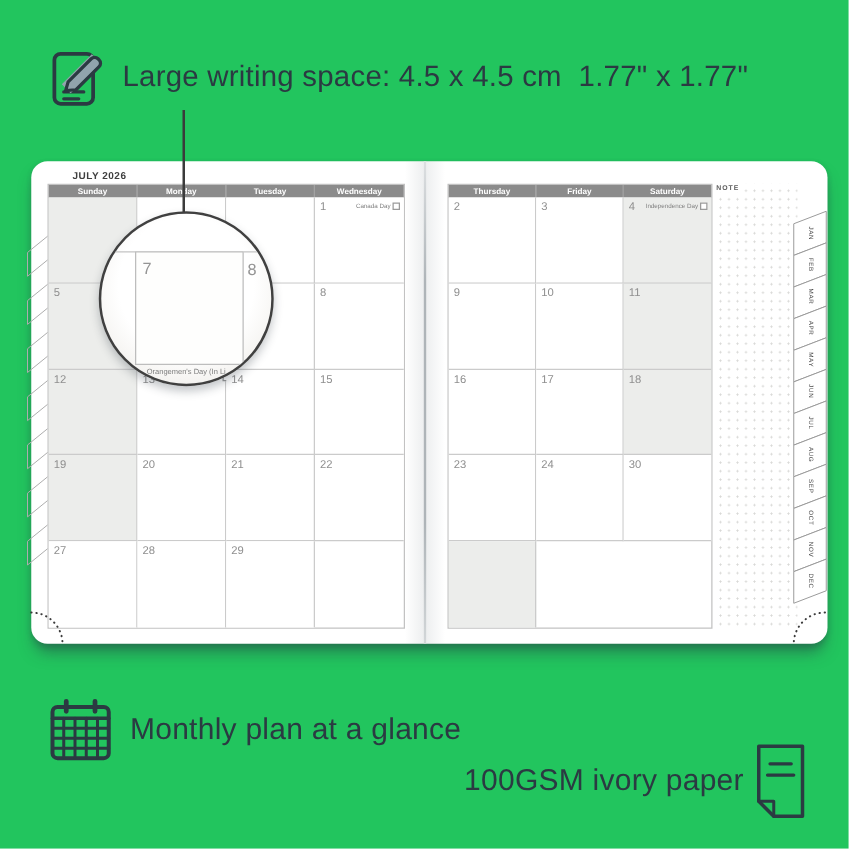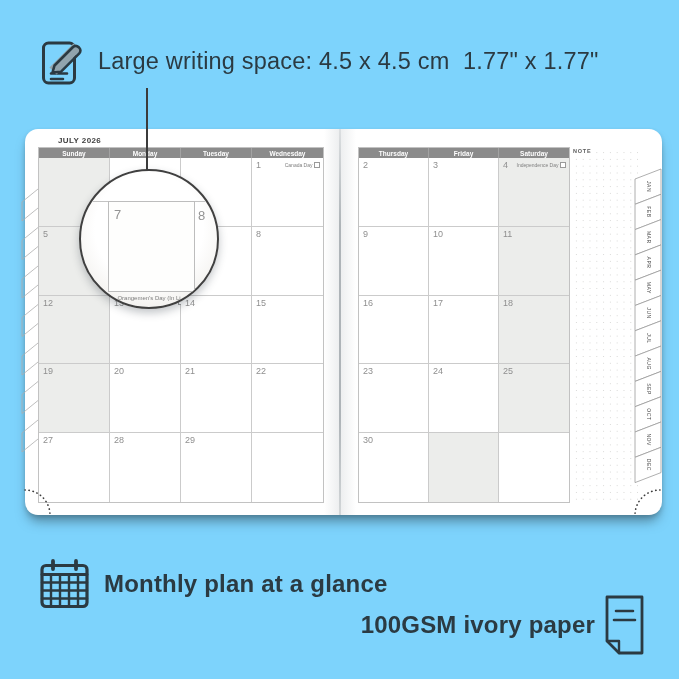--- a/index.html
+++ b/index.html
@@ -1,16 +1,16 @@
 <!DOCTYPE html>
 <html><head>
 <meta charset="utf-8">
 <style>
   html,body{margin:0;padding:0;}
-  .stage{position:relative;width:679px;height:679px;background:#7dd3fc;overflow:hidden;
+  .stage{position:relative;width:679px;height:679px;background:#22c55e;overflow:hidden;
          font-family:"Liberation Sans",sans-serif;}
 
   
   .anno-top{position:absolute;left:41px;top:36px;display:flex;align-items:center;gap:11px;z-index:6;}
   .anno-top svg{display:block;}
   .anno-text{font-size:23.5px;color:#2b3a42;white-space:pre;letter-spacing:0.2px;}
 
   .connector{position:absolute;left:146px;top:88px;width:2px;height:82px;background:#3b3b3b;z-index:4;}
 
   
@@ -70,21 +70,21 @@
              box-shadow:0 4px 8px rgba(40,50,60,0.28);}
   .mag-hline{position:absolute;left:0;right:0;top:30px;height:1px;background:#c3c3c3;}
   .mag-vline{position:absolute;left:112px;top:30px;bottom:0;width:1px;background:#c3c3c3;}
   .mag-square{position:absolute;left:27px;top:30px;width:85px;height:89px;border:1px solid #bdbdbd;background:#fefefd;}
   .mag-d7{position:absolute;left:33px;top:36px;font-size:13px;color:#949494;}
   .mag-d8{position:absolute;left:117px;top:37px;font-size:13px;color:#949494;}
   .mag-cap{position:absolute;left:0;right:0;bottom:6px;text-align:center;font-size:6px;color:#7d7d7d;}
 
   
   .anno-bl{position:absolute;left:40px;top:559px;display:flex;align-items:center;gap:15px;}
-  .anno-bl .anno-text,.anno-br .anno-text{font-size:24px;color:#2b3a42;font-weight:bold;}
+  .anno-bl .anno-text,.anno-br .anno-text{font-size:24px;color:#2b3a42;}
   .anno-br{position:absolute;right:33px;top:595px;display:flex;align-items:center;gap:8px;}
   .ic{stroke:#2b3a42;fill:none;stroke-linecap:round;stroke-linejoin:round;}
 </style>
 </head>
 <body>
 
 <div class="stage">
 
   <div class="anno-top">
     <svg width="46" height="50" viewBox="0 0 46 50">
@@ -190,23 +190,20 @@
           <span class="dt">17</span>
         </div>
         <div class="cell wk">
           <span class="dt">18</span>
         </div>
         <div class="cell">
           <span class="dt">23</span>
         </div>
         <div class="cell">
           <span class="dt">24</span>
-        </div>
-        <div class="cell wk">
-          <span class="dt">25</span>
         </div>
         <div class="cell">
           <span class="dt">30</span>
         </div>
         <div class="cell wk"></div>
       </div>
 
     <div class="note">
       <span class="note-label">NOTE</span>
     </div>

